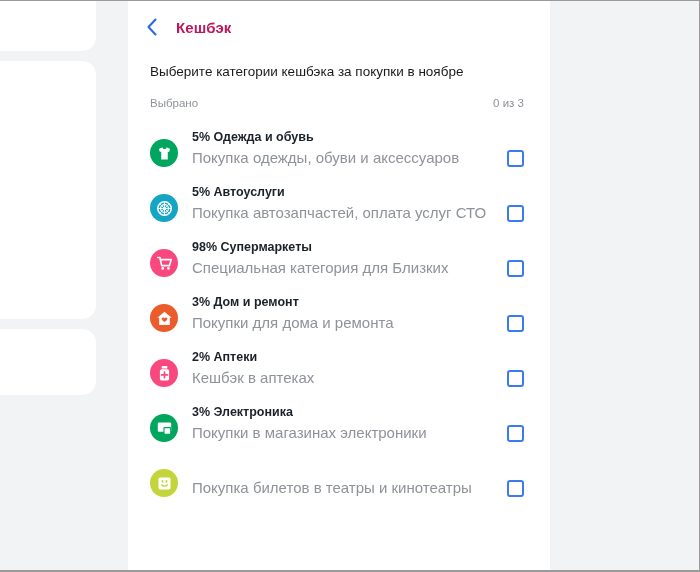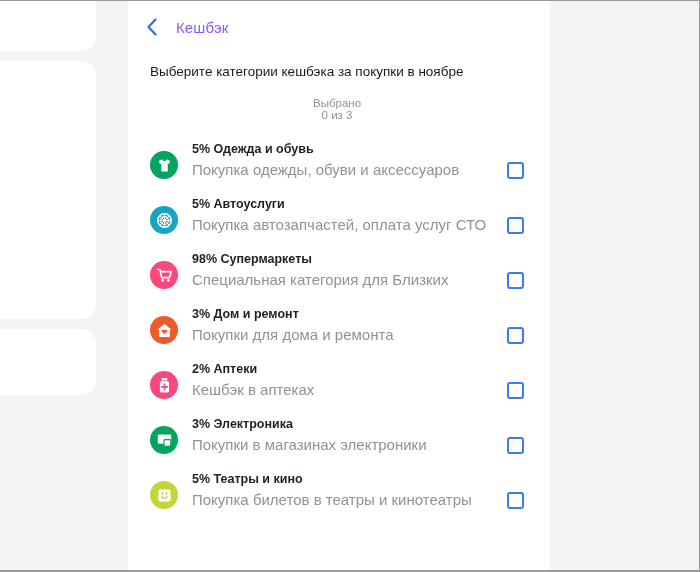--- a/index.html
+++ b/index.html
@@ -71,43 +71,42 @@
     height: 30px;
     display: flex;
     align-items: center;
     justify-content: center;
     cursor: pointer;
     flex: 0 0 auto;
   }
   .back-btn svg { display: block; }
   .header-title {
     font-size: 15px;
-    font-weight: normal;
-    color: #8b5cf6;
+    font-weight: bold;
+    color: #be185d;
     margin-left: 10px;
     letter-spacing: 0.1px;
   }
 
   
   .subtitle {
     font-size: 13.5px;
     color: #1a1a1a;
     padding: 10px 22px 0 22px;
     line-height: 1.35;
   }
 
   
   .counter-row {
     display: flex;
     align-items: center;
     justify-content: space-between;
     padding: 16px 26px 0 22px;
     font-size: 11.5px;
     color: #8e9299;
-    flex-direction: column;
   }
   .counter-label { color: #8e9299; }
   .counter-value { color: #8e9299; }
 
   
   .cat-list {
     margin-top: 10px;
     padding: 0 0 0 0;
   }
   .cat-row {
@@ -283,21 +282,20 @@
       <div class="cat-row">
         <div class="cat-icon" style="background:#c3d53a">
           <svg width="17" height="17" viewBox="0 0 24 24">
             <rect x="3.5" y="3.5" width="17" height="17" rx="2.4" fill="#ffffff"></rect>
             <rect x="8" y="7" width="2.4" height="4" rx="1.1" fill="#c3d53a"></rect>
             <rect x="13.6" y="7" width="2.4" height="4" rx="1.1" fill="#c3d53a"></rect>
             <path d="M8 14 C9.3 16.2 14.7 16.2 16 14" fill="none" stroke="#c3d53a" stroke-width="2" stroke-linecap="round"></path>
           </svg>
         </div>
         <div class="cat-text">
-          <div class="cat-title">5% Театры и кино</div>
           <div class="cat-desc">Покупка билетов в театры и кинотеатры</div>
         </div>
         <div class="cat-check"></div>
       </div>
 
     </div>
   </div>
 </div>
 
 </body></html>

